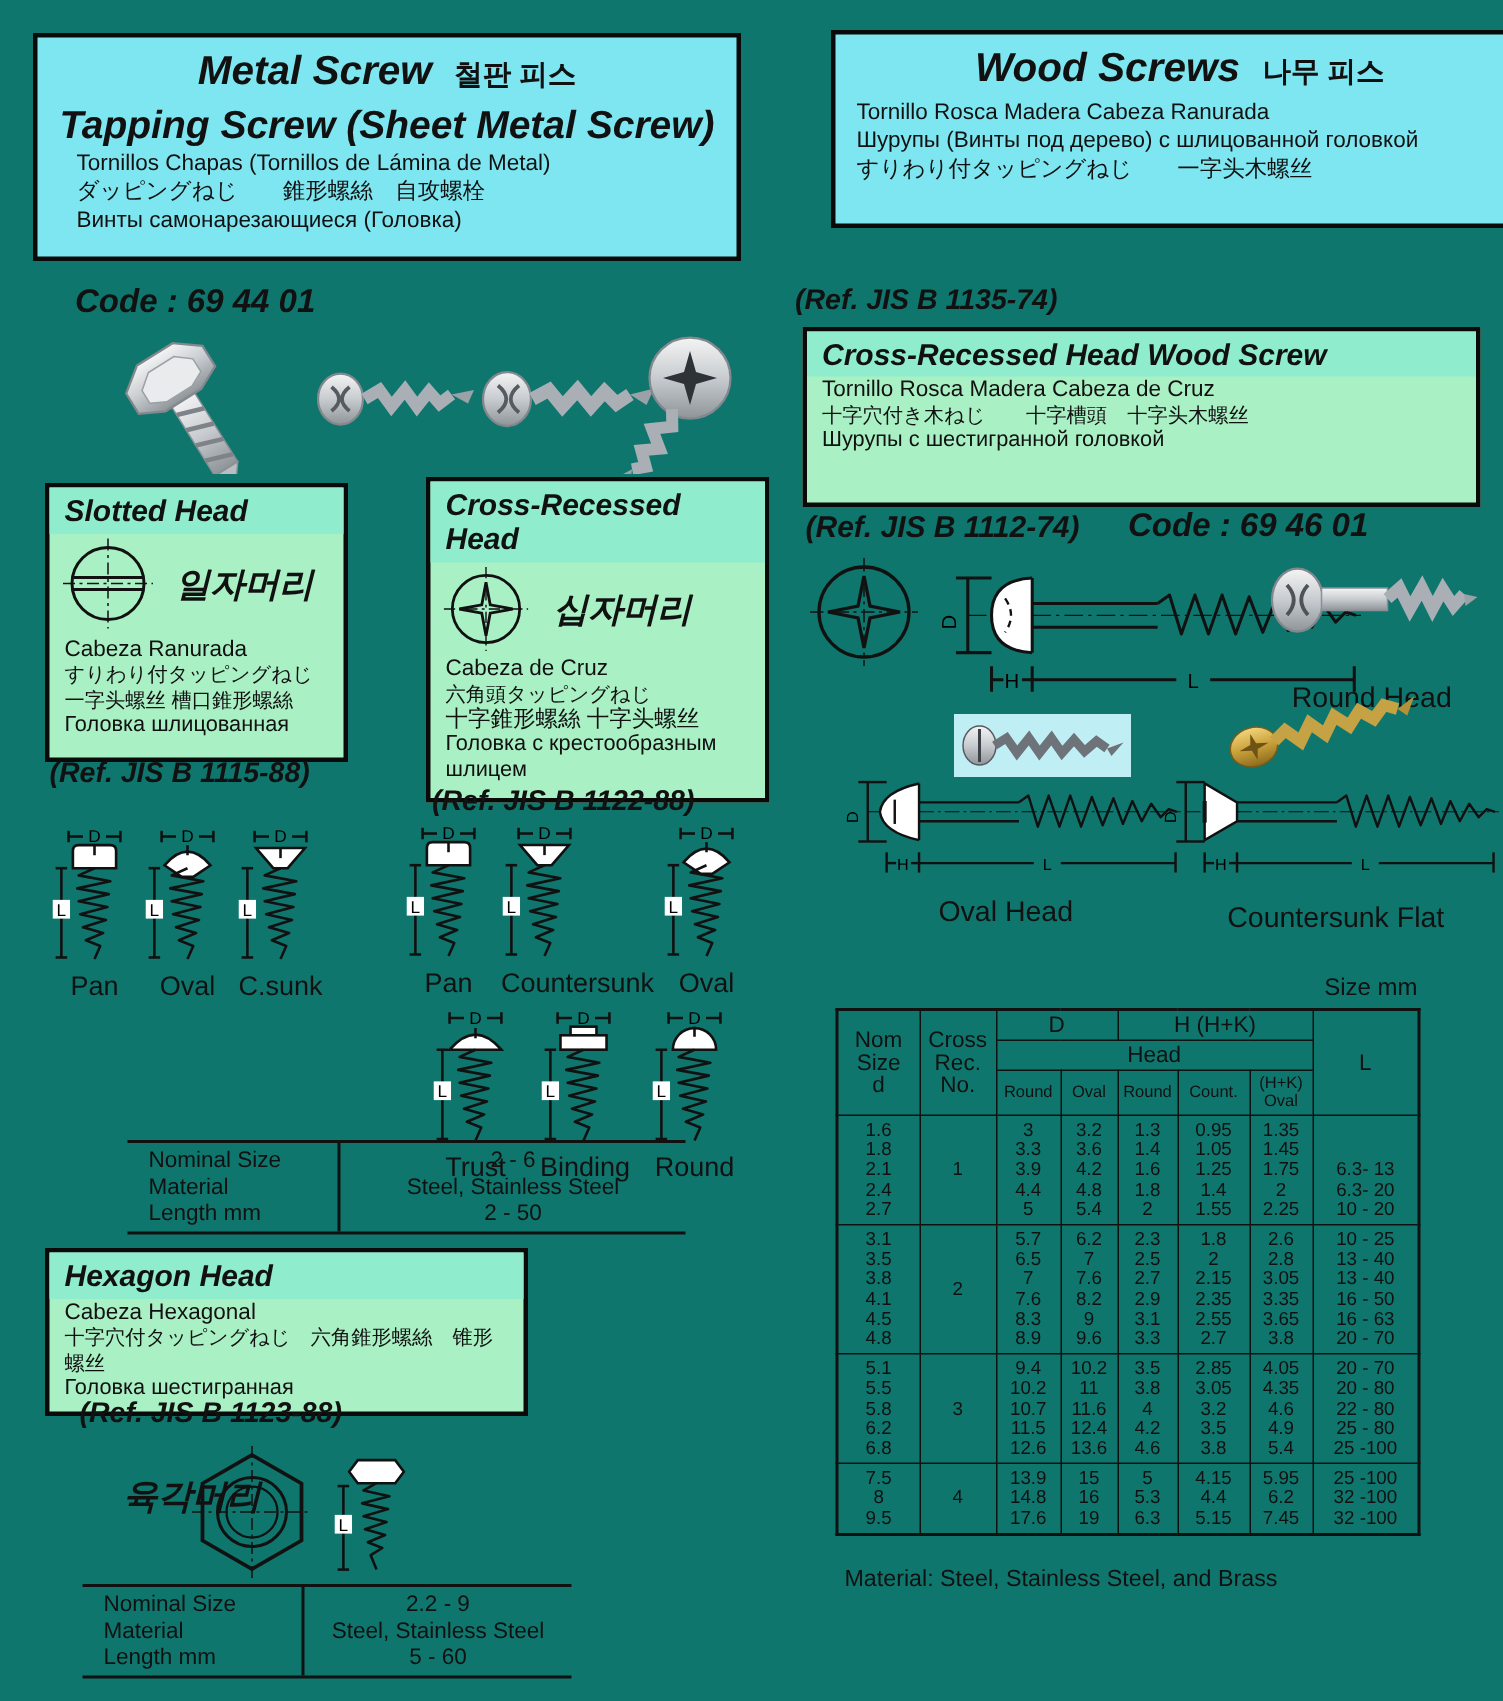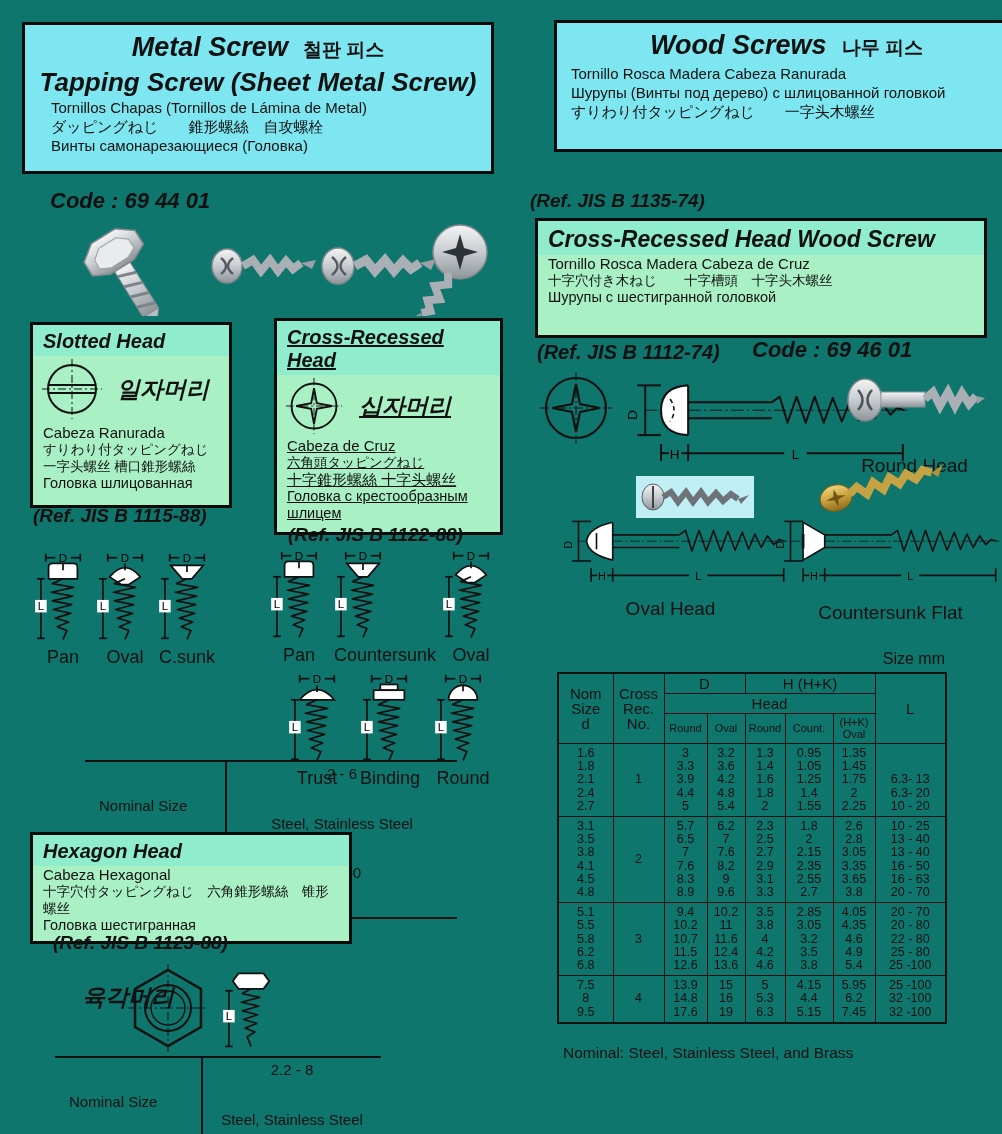--- a/index.html
+++ b/index.html
@@ -17,21 +17,21 @@
   .reftxt{font-size:19px;}
   .codetxt{font-size:22px;}
   .gb-title{font-size:20px;padding:5px 10px 3px 10px;}
   .gb-line{font-size:13.5px;line-height:17px;padding:0 10px;}
   .gb-ko{font-size:23px;font-weight:bold;font-style:italic;}
   .sd{display:inline-block;text-align:center;vertical-align:top;}
   .sdl{font-size:18px;line-height:20px;margin-top:1px;}
   .dt{font-size:12px;font-family:"Liberation Sans",sans-serif;}
   .spec{display:grid;border-top:2.5px solid #111;border-bottom:2.5px solid #111;
         box-sizing:border-box;font-size:15px;line-height:17.5px;padding:3px 0;}
-  .spec .sl{padding-left:14px;margin-top:32px;}
+  .spec .sl{padding-left:14px;}
   .spec .sv{text-align:center;}
   .spec .vline{position:absolute;top:0;bottom:0;width:2px;background:#111;}
   #wtab table{border-collapse:collapse;border:2.5px solid #111;table-layout:fixed;}
   #wtab th,#wtab td{border:1.6px solid #111;text-align:center;font-weight:normal;padding:0;}
   #wtab th{font-size:15px;line-height:15px;padding:2px 0;}
   #wtab th.sub{font-size:11px;line-height:11.5px;padding:3px 0;}
   #wtab td{font-size:12.5px;line-height:13.2px;padding:3px 1px;vertical-align:middle;}
   .pre{white-space:pre-line;}
   .photolabel{font-size:19px;text-align:center;}
   .sizemm{font-size:16px;text-align:right;}
@@ -113,21 +113,21 @@
       </svg>
       <span class="gb-ko">일자머리</span>
     </div>
     <div class="gb-line" style="font-size:15px;">Cabeza Ranurada</div>
     <div class="gb-line">すりわり付タッピングねじ</div>
     <div class="gb-line">一字头螺丝 槽口錐形螺絲</div>
     <div class="gb-line" style="font-size:14.5px;">Головка шлицованная</div>
   </div>
   <div class="abs bi reftxt" style="left:33px;top:505px;">(Ref. JIS B 1115-88)</div>
 
-  <div class="abs greenbox" style="left:274px;top:318px;width:229px;height:217px;text-decoration:underline;">
+  <div class="abs greenbox" style="left:284px;top:318px;width:229px;height:217px;">
     <div class="gb-title bi band">Cross-Recessed Head</div>
     <div style="display:flex;align-items:center;gap:16px;padding:2px 8px 2px 8px;">
       <svg width="58" height="58" viewBox="0 0 62 62">
         <line x1="31" y1="1" x2="31" y2="61" stroke="#111" stroke-width="1" stroke-dasharray="8,3,2,3"></line>
         <line x1="1" y1="31" x2="61" y2="31" stroke="#111" stroke-width="1" stroke-dasharray="8,3,2,3"></line>
         <circle cx="31" cy="31" r="24" fill="none" stroke="#111" stroke-width="2"></circle>
         <path d="M31,12 L34,28 L50,31 L34,34 L31,50 L28,34 L12,31 L28,28 Z" fill="none" stroke="#111" stroke-width="2"></path>
       </svg>
       <span class="gb-ko">십자머리</span>
     </div>
@@ -347,39 +347,39 @@
     <rect x="1" y="52" width="12" height="13" fill="#fff"></rect>
         <text x="7" y="63" text-anchor="middle" class="dt">L</text>
     <polyline points="30,30 21,35 39,39 20,44 38,48 21,53 37,57 22,62 36,66 24,71 34,75 26,80 30,90" stroke="#111" stroke-width="1.8" fill="none" stroke-linejoin="round"></polyline>
   </svg>
     </div>
 
   <div class="abs" style="left:55px;top:1056px;width:326px;">
     <div class="spec" style="grid-template-columns:148px 1fr;position:relative;">
       <div class="vline" style="left:146px;"></div>
     <div class="sl">Nominal Size</div>
-        <div class="sv">2.2 - 8</div>
+        <div class="sv">2.2 - 9</div>
         <div class="sl">Material</div>
         <div class="sv">Steel, Stainless Steel</div>
         <div class="sl">Length mm</div>
         <div class="sv">5 - 60</div>
       </div>
   </div>
 
   <div class="abs cyanbox" style="left:522px;top:20px;width:465px;height:132px;margin-left:32px;">
     <div class="hdr-line1"><span class="bi">Wood Screws</span>&nbsp;&nbsp;<span class="hdr-ko">나무 피스</span></div>
     <div class="hdr-small" style="padding-left:14px;">Tornillo Rosca Madera Cabeza Ranurada</div>
     <div class="hdr-small" style="padding-left:14px;">Шурупы (Винты под дерево) с шлицованной головкой</div>
     <div class="hdr-small" style="padding-left:14px;">すりわり付タッピングねじ　　一字头木螺丝</div>
   </div>
 
   <div class="abs bi reftxt" style="left:530px;top:190px;">(Ref. JIS B 1135-74)</div>
 
   <div class="abs greenbox" style="left:535px;top:218px;width:452px;height:120px;">
-    <div class="bi band" style="font-size:23px;padding:5px 10px 2px 10px;">Cross-Recessed Head Wood Screw</div>
+    <div class="bi band" style="font-size:20px;padding:5px 10px 2px 10px;">Cross-Recessed Head Wood Screw</div>
     <div class="gb-line" style="font-size:15px;">Tornillo Rosca Madera Cabeza de Cruz</div>
     <div class="gb-line">十字穴付き木ねじ　　十字槽頭　十字头木螺丝</div>
     <div class="gb-line" style="font-size:14.5px;">Шурупы с шестигранной головкой</div>
   </div>
 
   <div class="abs bi" style="left:537px;top:341px;font-size:20px;">(Ref. JIS B 1112-74)</div>
   <div class="abs bi codetxt" style="left:752px;top:337px;">Code : 69 46 01</div>
 
   <svg class="abs" style="left:538px;top:370px;" width="76" height="76" viewBox="0 0 76 76">
     <line x1="38" y1="2" x2="38" y2="74" stroke="#111" stroke-width="1" stroke-dasharray="9,3,2,3"></line>
@@ -663,15 +663,15 @@
             <td class="pre">5.95
 6.2
 7.45</td>
             <td class="pre">25 -100
 32 -100
 32 -100</td>
           </tr>
         </tbody>
       </table>
     </div>
-  <div class="abs matnote" style="left:563px;top:1044px;">Nominal: Steel, Stainless Steel, and Brass</div>
+  <div class="abs matnote" style="left:563px;top:1044px;">Material: Steel, Stainless Steel, and Brass</div>
 
 </div>
 
 </body></html>

